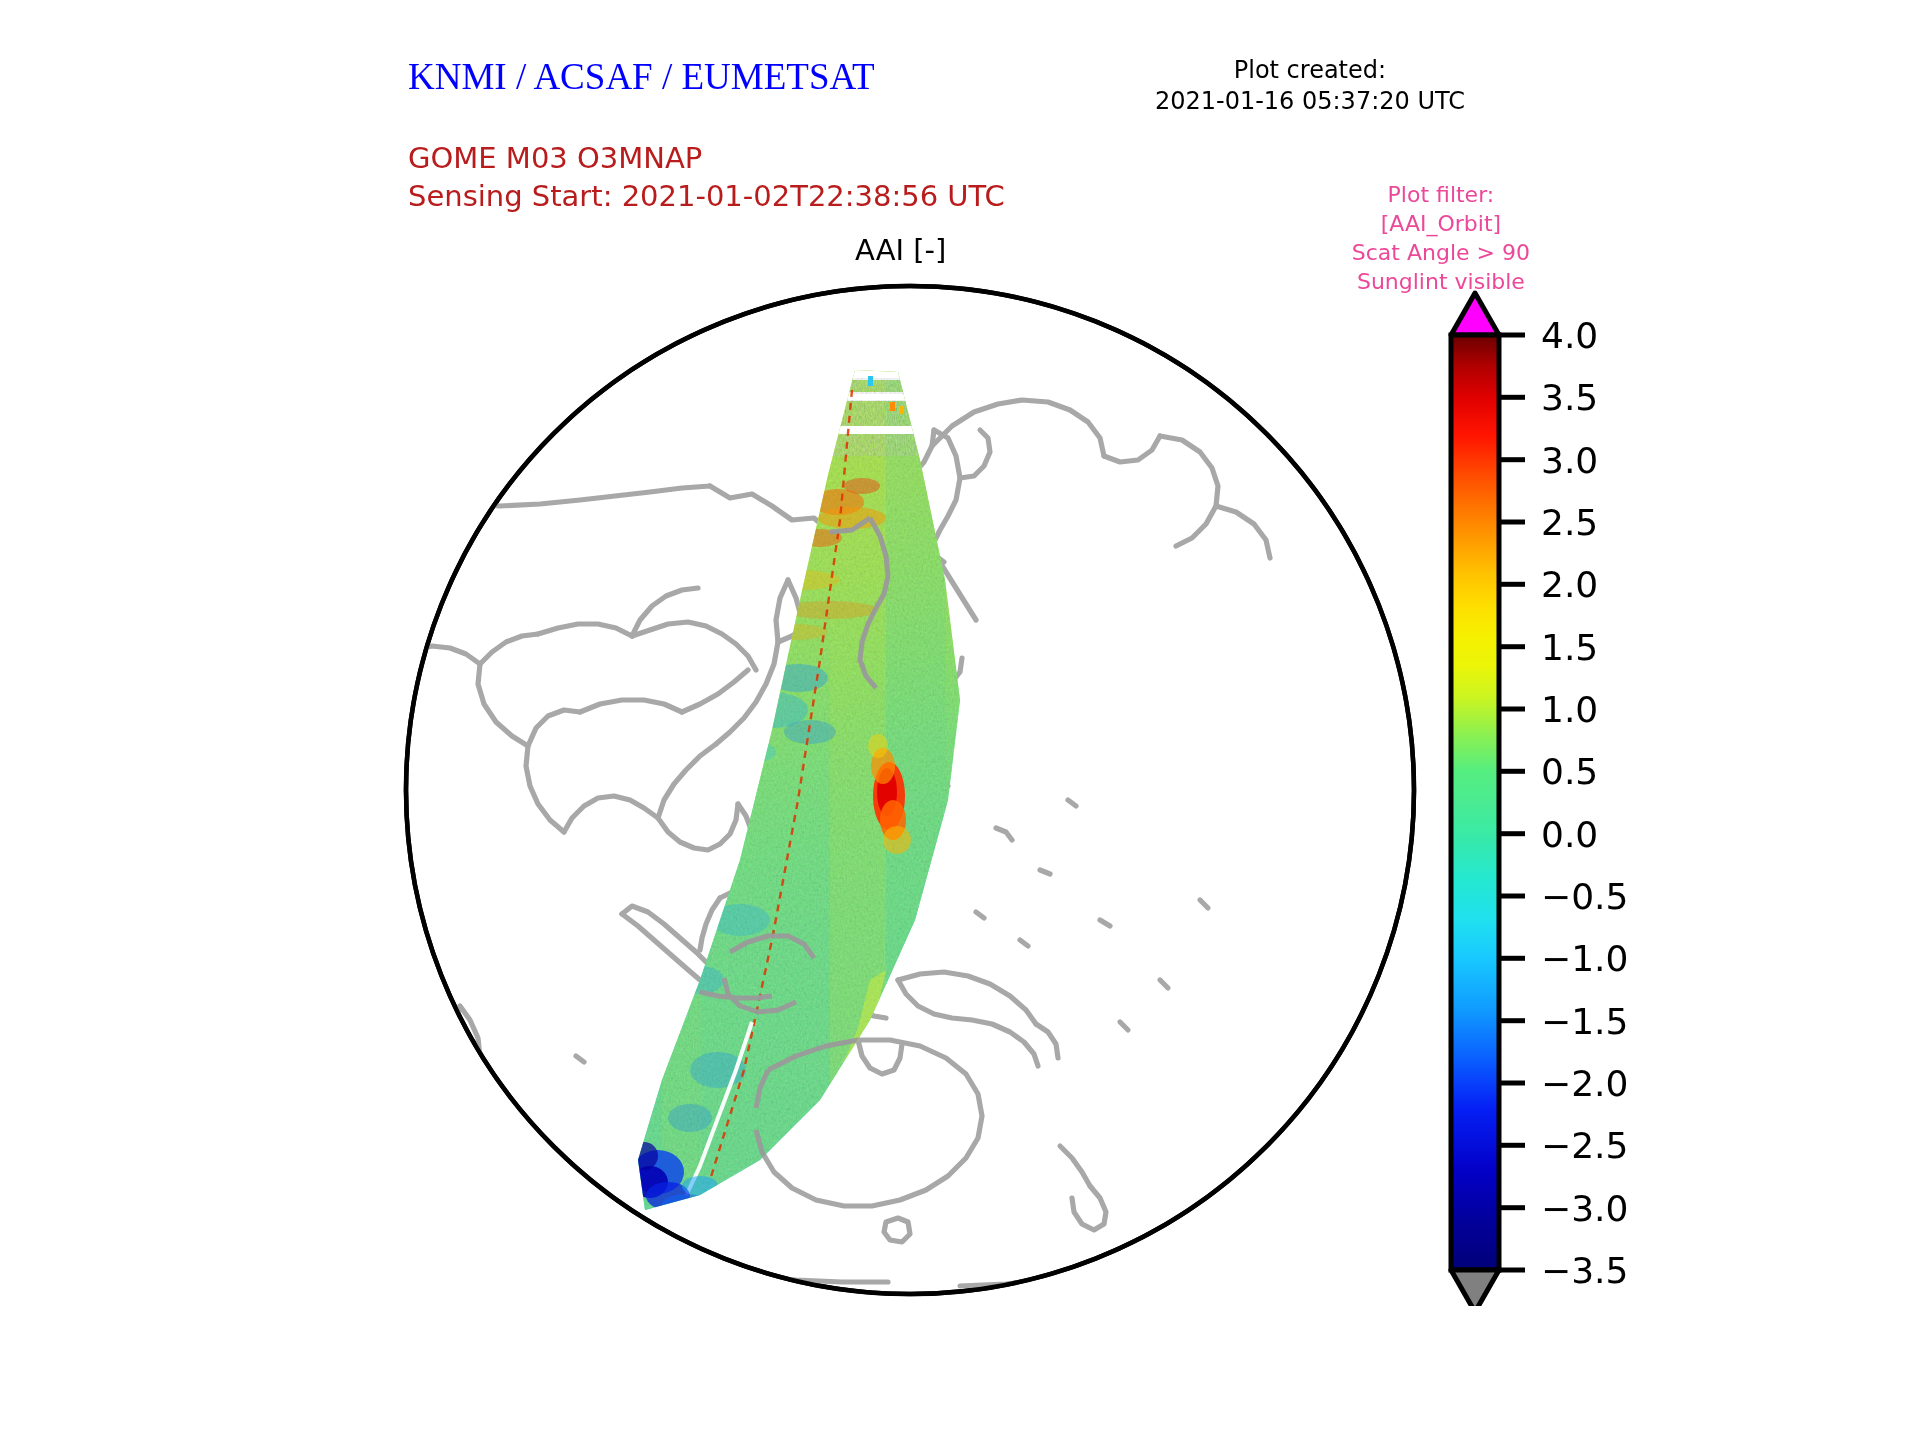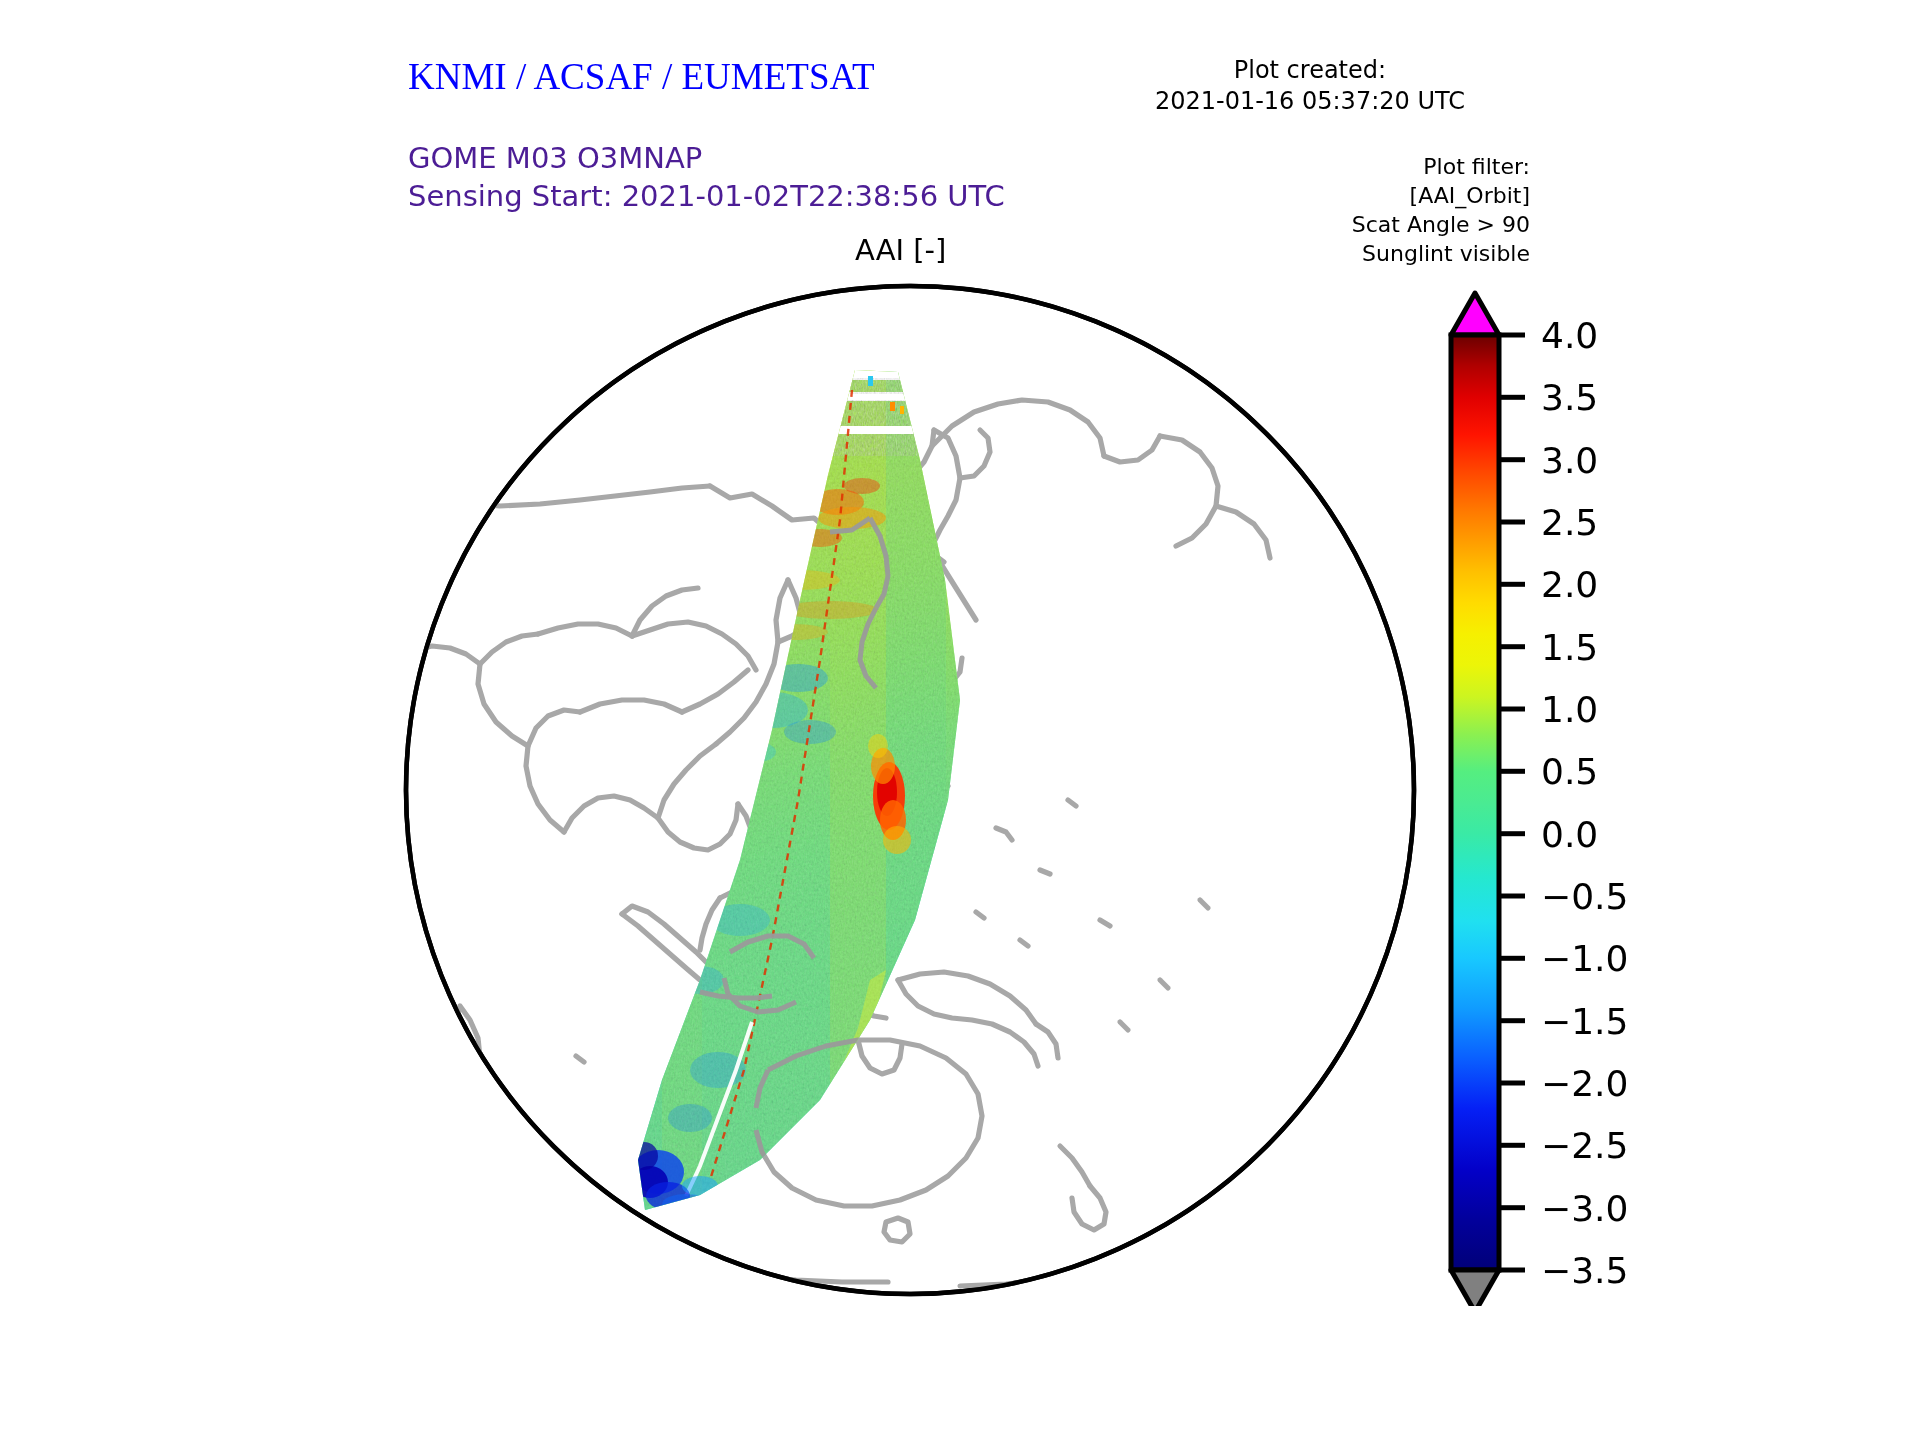--- a/index.html
+++ b/index.html
@@ -42,42 +42,42 @@
     color: #000000;
     line-height: 1.28;
     white-space: nowrap;
   }
 
   #product-block {
     position: absolute;
     left: 408px;
     top: 140px;
     font-size: 29px;
-    color: #4c1d95;
+    color: #b91c1c;
     line-height: 1.30;
     white-space: nowrap;
   }
 
   #quantity-title {
     position: absolute;
     left: 855px;
     top: 233px;
     font-size: 29px;
     color: #000000;
     white-space: nowrap;
     text-align: center;
   }
 
   #plot-filter-block {
     position: absolute;
     right: 390px;
-    top: 152px;
-    text-align: right;
+    top: 180px;
+    text-align: center;
     font-size: 22px;
-    color: #000000;
+    color: #ec4899;
     line-height: 1.32;
     white-space: nowrap;
   }
 
   
   #globe-panel {
     position: absolute;
     left: 400px;
     top: 280px;
     width: 1020px;

